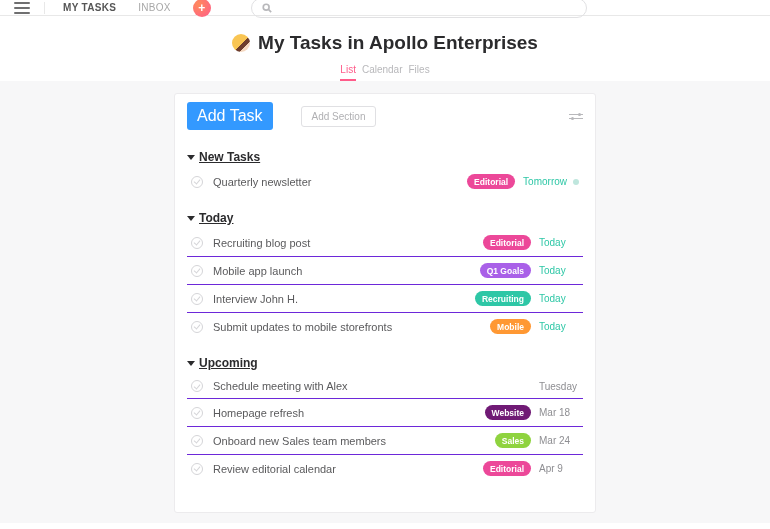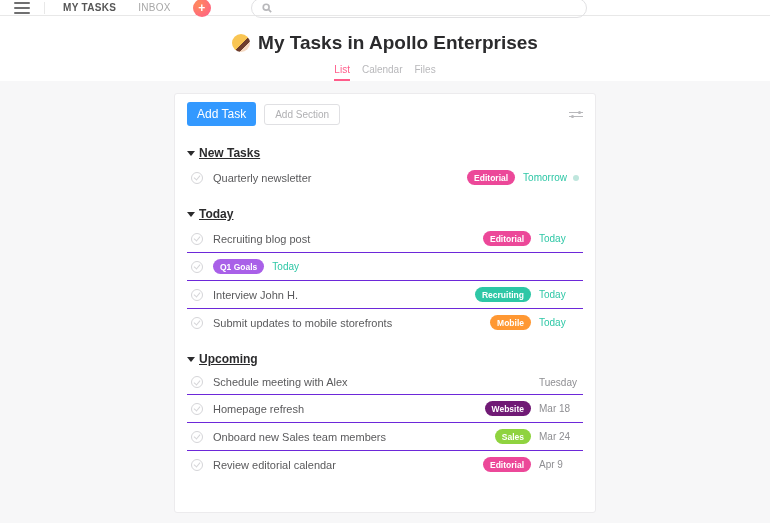--- a/index.html
+++ b/index.html
@@ -10,28 +10,28 @@
 .nav-link { font-size: 10px; font-weight: 600; color: #555; margin-right: 22px; letter-spacing: .3px; cursor:pointer; }
 .nav-link.secondary { color:#a8a8a8; font-weight:500; }
 .plus-btn { width:18px; height:18px; border-radius:50%; background: radial-gradient(circle at 30% 30%, #ff8a5c, #ff5c8a); display:flex; align-items:center; justify-content:center; color:#fff; font-size:12px; font-weight:600; cursor:pointer; line-height:1; }
 .search-wrap { margin-left: 40px; flex:0 0 auto; }
 .search { width: 336px; height: 20px; border:1px solid #e1e1e3; border-radius:10px; display:flex; align-items:center; padding:0 10px; }
 .search svg { width:10px; height:10px; stroke:#b8b8bb; fill:none; stroke-width:2; }
 .header { text-align:center; padding-top: 16px; }
 .title-row { display:flex; align-items:center; justify-content:center; gap:8px; }
 .avatar { width:18px; height:18px; border-radius:50%; background: linear-gradient(135deg,#f9c553 0%,#f9c553 55%,#6e3d2c 55%,#6e3d2c 70%, #f5d8c0 70%); display:inline-block; }
 .title { font-size: 19px; font-weight:600; color:#2b2b2d; }
-.tabs { display:flex; gap:12px; justify-content:center; margin-top:10px; }
+.tabs { display:flex; gap:6px; justify-content:center; margin-top:10px; }
 .tab { font-size:10px; color:#b8b8bb; padding-bottom:4px; cursor:pointer; }
 .tab.active { color:#ff5c8a; border-bottom:2px solid #ff5c8a; }
 .panel-bg { background:#f7f7f8; padding-top: 12px; height: 442px; }
 .panel { width: 422px; min-height: 420px; margin: 0 auto; background:#fff; border-radius:3px; border:1px solid #ecebed; padding: 8px 0 14px; }
 .panel-top { display:flex; align-items:center; padding:0 12px 4px; }
-.btn-primary { background:#3399ff; color:#fff; border:none; font-size:12px; font-weight:500; padding:5px 10px; border-radius:3px; cursor:pointer; margin-right:8px; }
-.btn-secondary { background:#fff; color:#b0b0b3; border:1px solid #e0e0e3; font-size:10px; padding:4px 10px; border-radius:3px; cursor:pointer; }
+.btn-primary { background:#3399ff; color:#fff; border:none; font-size:16px; font-weight:500; padding:5px 10px; border-radius:3px; cursor:pointer; margin-right:8px; }
+.btn-secondary { background:#fff; color:#b0b0b3; border:1px solid #e0e0e3; font-size:10px; padding:4px 10px; border-radius:3px; cursor:pointer;margin-left:20px; }
 .filter-icon { margin-left:auto; width:14px; height:14px; display:flex; flex-direction:column; justify-content:center; gap:3px; cursor:pointer; }
 .filter-icon span { height:1px; background:#b8b8bb; position:relative; }
 .filter-icon span::after { content:""; position:absolute; width:3px; height:3px; background:#b8b8bb; border-radius:50%; top:-1px; }
 .filter-icon span:nth-child(1)::after{ right:2px; }
 .filter-icon span:nth-child(2)::after{ left:2px; }
 .section { padding: 6px 12px 0; }
 .section-h { display:flex; align-items:center; gap:4px; font-size:12px; font-weight:700; color:#2b2b2d; cursor:pointer; margin: 10px 0 4px; text-decoration: underline; }
 .caret { width:0; height:0; border-left:4px solid transparent; border-right:4px solid transparent; border-top:5px solid #2b2b2d; }
 .task { display:flex; align-items:center; padding:6px 4px; border-bottom:1px solid #6d28d9; font-size:11px; color:#5a5a5c; cursor:pointer; }
 .task:last-child { border-bottom:none; }
@@ -115,20 +115,21 @@
             <span>Today</span>
           </div>
           <div class="task">
             <span class="check"></span>
             <span class="task-name">Recruiting blog post</span>
             <span class="tag tag-blue">Editorial</span>
             <span class="date date-teal">Today</span>
           </div>
           <div class="task">
             <span class="check"></span>
+            <span class="task-name">Mobile app launch</span>
             <span class="tag tag-purple">Q1 Goals</span>
             <span class="date date-teal">Today</span>
           </div>
           <div class="task">
             <span class="check"></span>
             <span class="task-name">Interview John H.</span>
             <span class="tag tag-teal">Recruiting</span>
             <span class="date date-teal">Today</span>
           </div>
           <div class="task">

